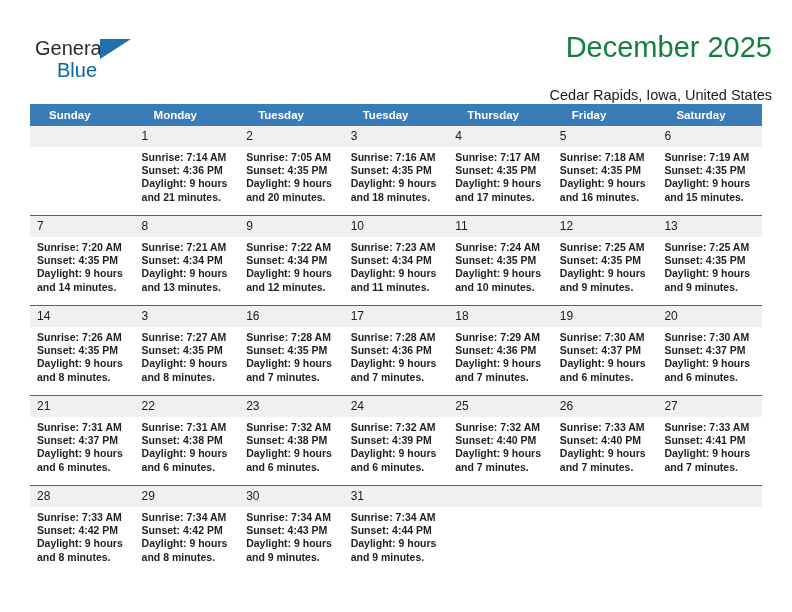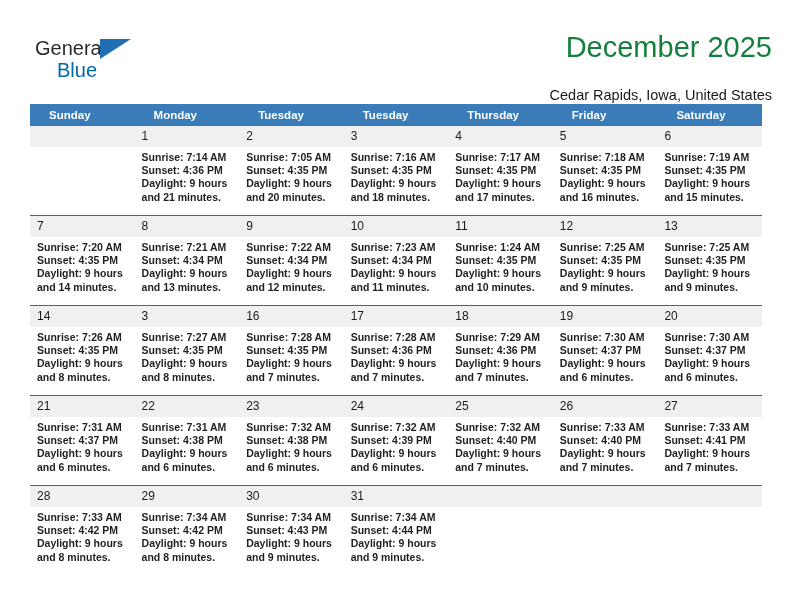--- a/index.html
+++ b/index.html
@@ -299,21 +299,21 @@
                 <div>Sunset: 4:34 PM</div>
                 <div>Daylight: 9 hours</div>
                 <div>and 11 minutes.</div>
               </div>
             </div>
           </td>
           <td>
             <div class="cell">
               <div class="daynum">11</div>
               <div class="details">
-                <div>Sunrise: 1:24 AM</div>
+                <div>Sunrise: 7:24 AM</div>
                 <div>Sunset: 4:35 PM</div>
                 <div>Daylight: 9 hours</div>
                 <div>and 10 minutes.</div>
               </div>
             </div>
           </td>
           <td>
             <div class="cell">
               <div class="daynum">12</div>
               <div class="details">

